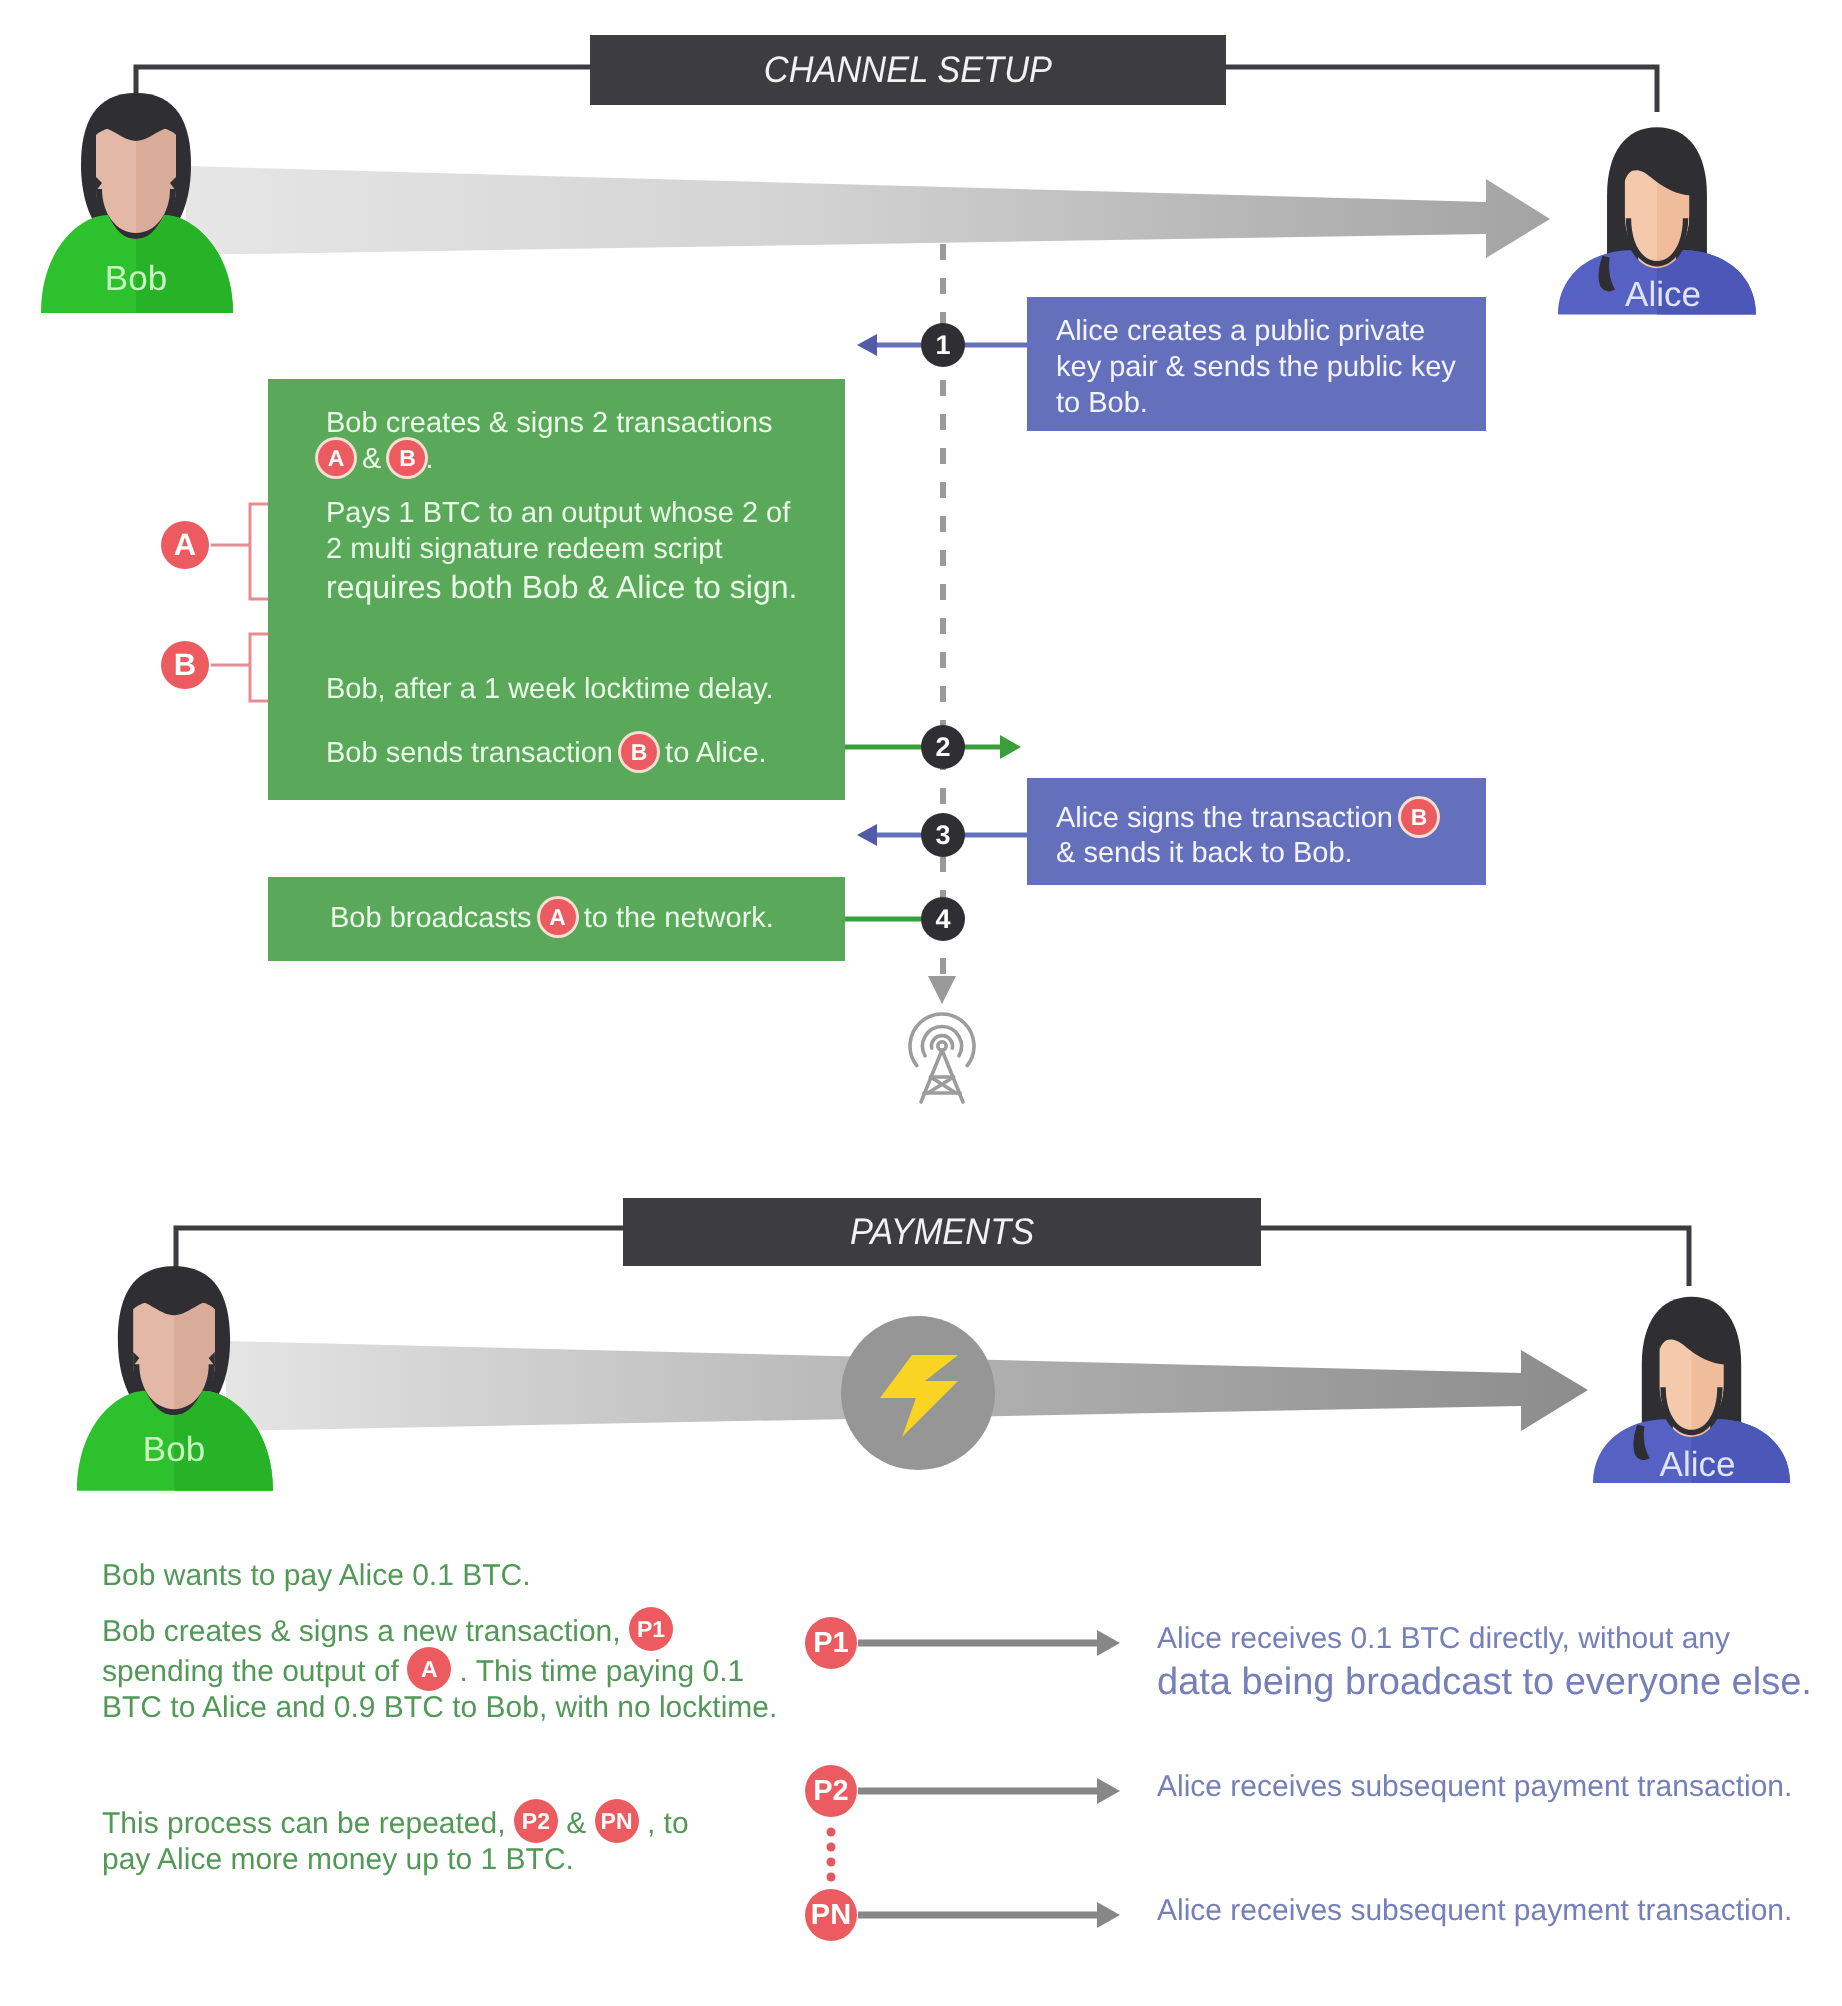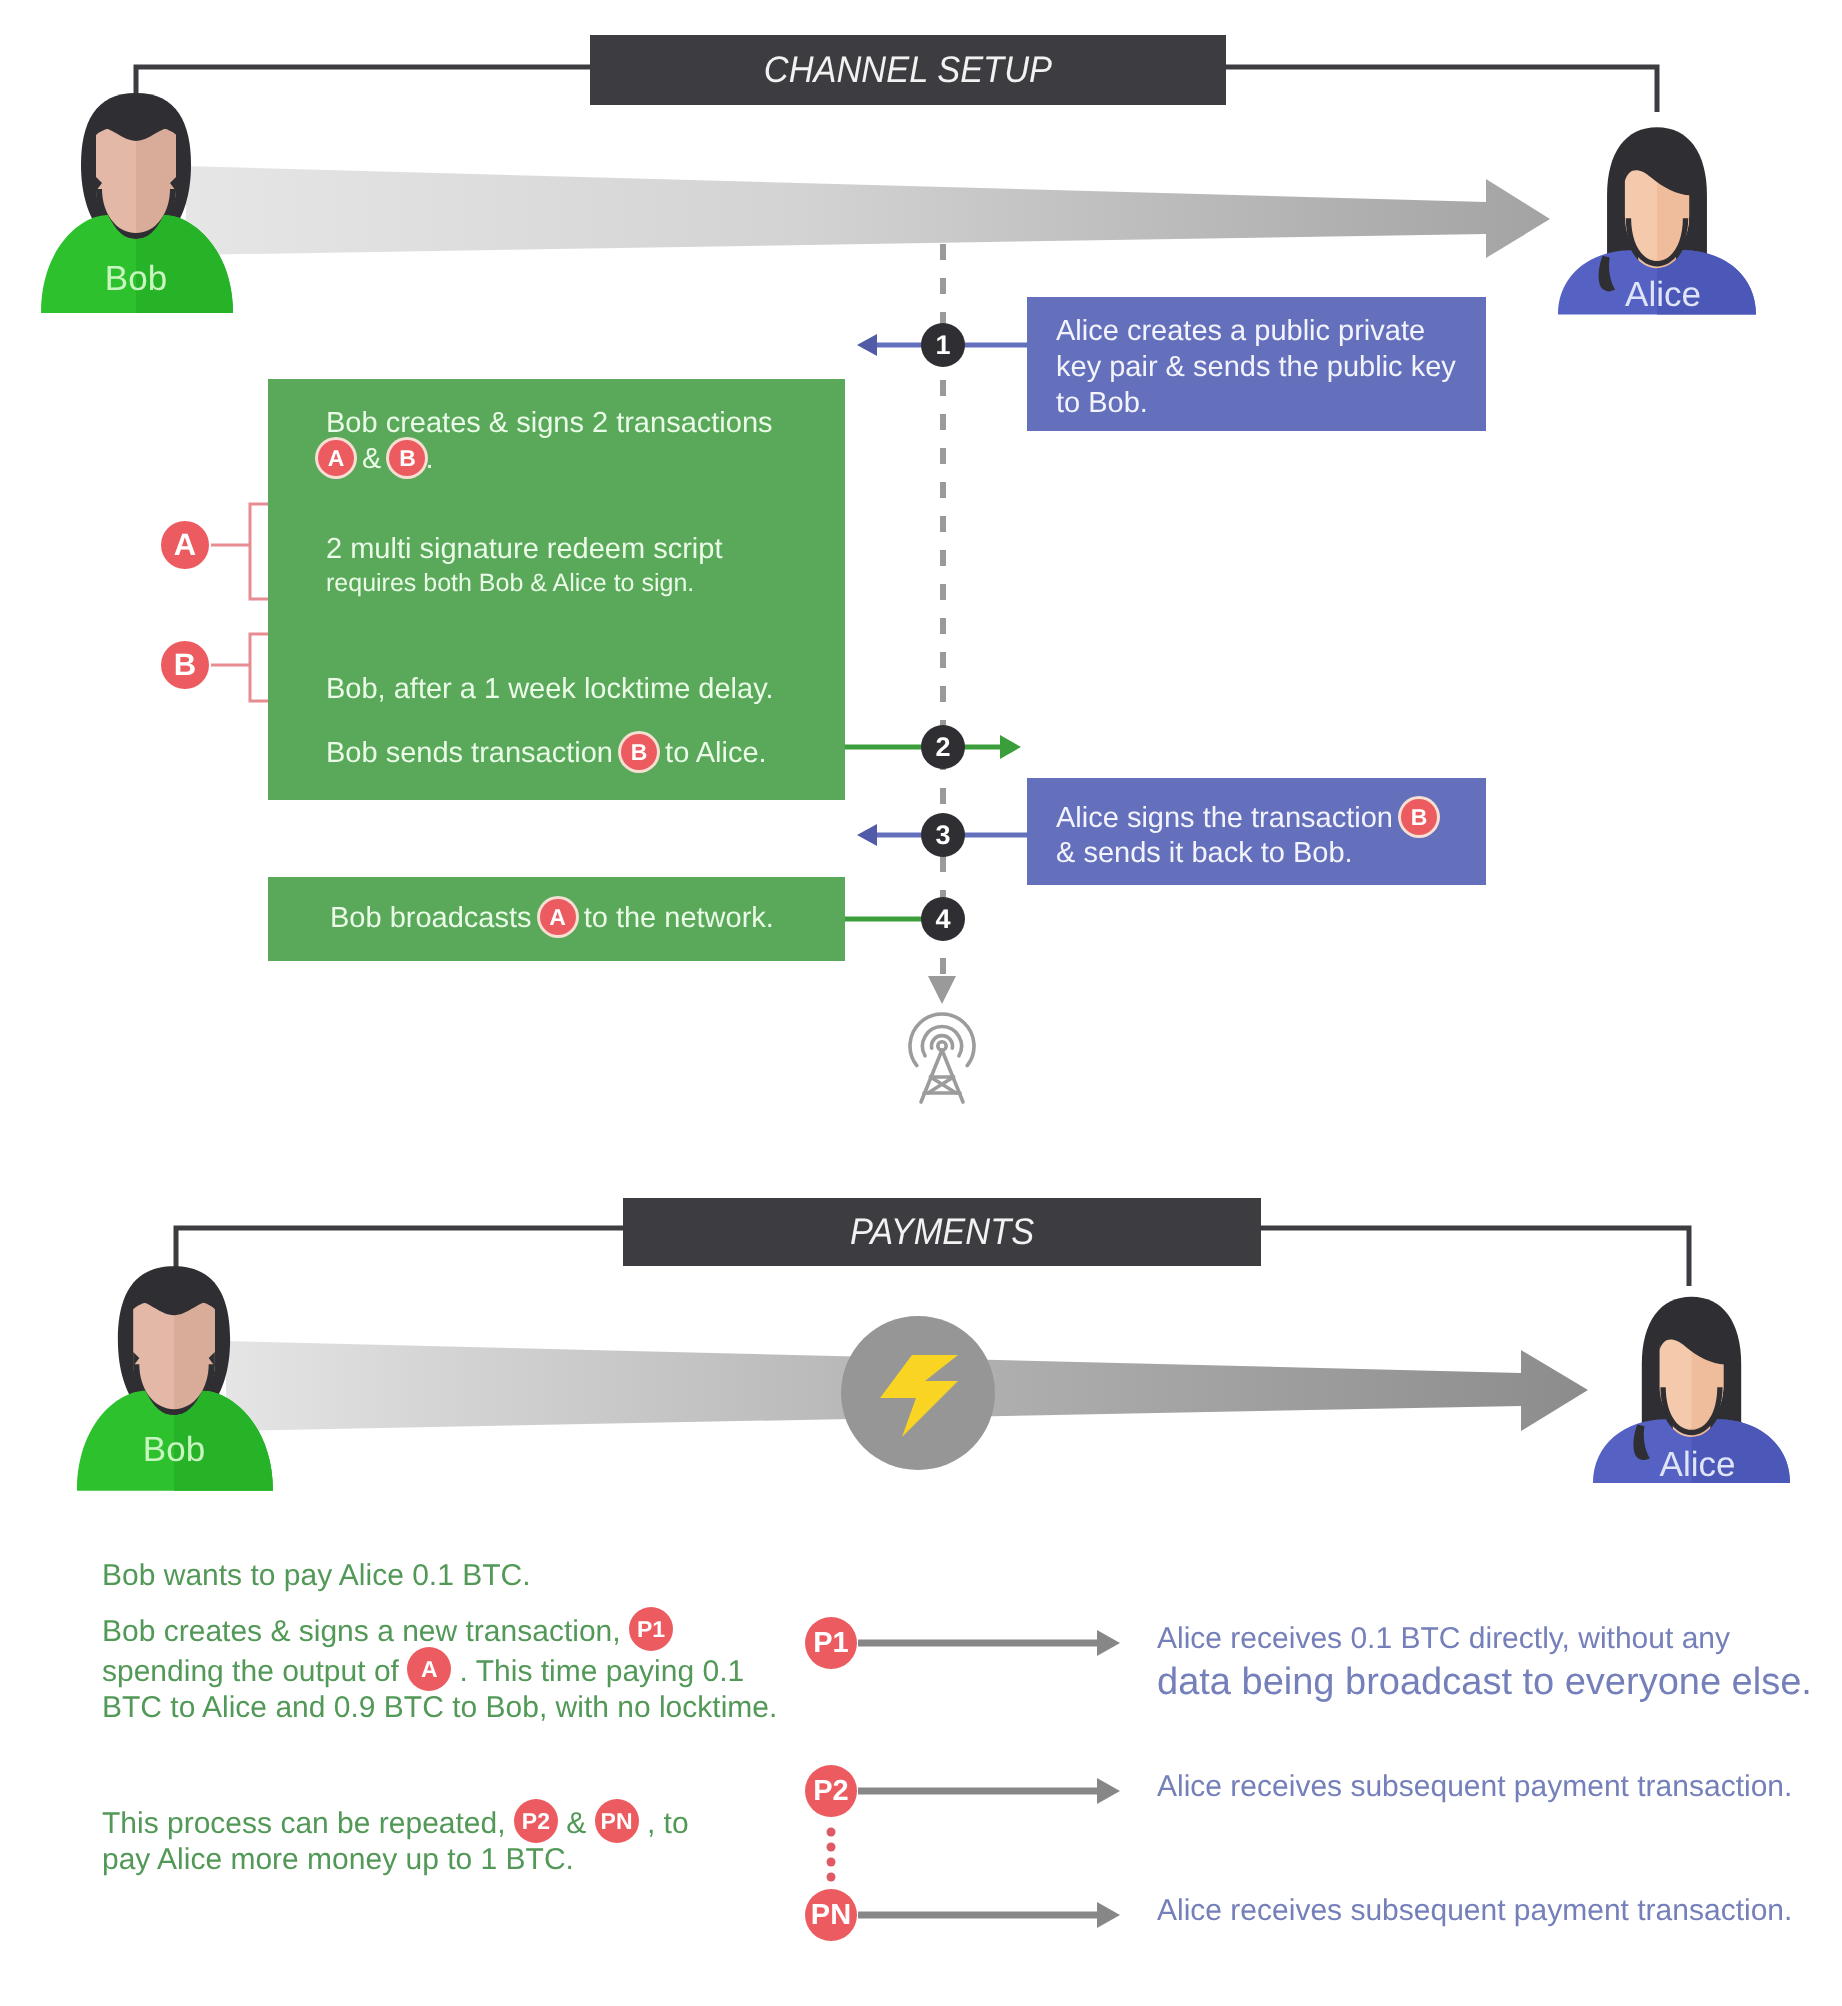--- a/index.html
+++ b/index.html
@@ -198,22 +198,23 @@
 </div>
 <div class="banner" style="left:590px;top:35px;width:636px;height:70px;">
   <span style="font-size:37px;">CHANNEL SETUP</span>
 </div>
 
 <div class="panel green" style="left:268px;top:379px;width:577px;height:421px;">
   <div class="line" style="left:58px;top:28px;font-size:29px;">Bob creates &amp; signs 2 transactions</div>
   <div class="line" style="left:50px;top:63px;font-size:29px;">
     <span class="tag ring" style="width:36px;height:36px;line-height:36px;font-size:23px;top:-2px;">A</span><span> &amp; </span><span class="tag ring" style="width:36px;height:36px;line-height:36px;font-size:23px;top:-2px;">B</span><span>.</span>
   </div>
+  <div class="line" style="left:58px;top:118px;font-size:29px;">Pays 1 BTC to an output whose 2 of</div>
   <div class="line" style="left:58px;top:154px;font-size:29px;">2 multi signature redeem script</div>
-  <div class="line" style="left:58px;top:190px;font-size:25px;">requires both Bob &amp; Alice to sign.</div>
+  <div class="line" style="left:58px;top:190px;font-size:32px;">requires both Bob &amp; Alice to sign.</div>
   <div class="line" style="left:58px;top:294px;font-size:29px;">Bob, after a 1 week locktime delay.</div>
   <div class="line" style="left:58px;top:357px;font-size:29px;">
     <span>Bob sends transaction </span><span class="tag ring" style="width:36px;height:36px;line-height:36px;font-size:23px;top:-2px;">B</span><span> to Alice.</span>
   </div>
 </div>
 
 <div class="panel blue" style="left:1027px;top:297px;width:459px;height:134px;">
   <div class="line" style="left:29px;top:18px;font-size:29px;">Alice creates a public private</div>
   <div class="line" style="left:29px;top:54px;font-size:29px;">key pair &amp; sends the public key</div>
   <div class="line" style="left:29px;top:90px;font-size:29px;">to Bob.</div>

